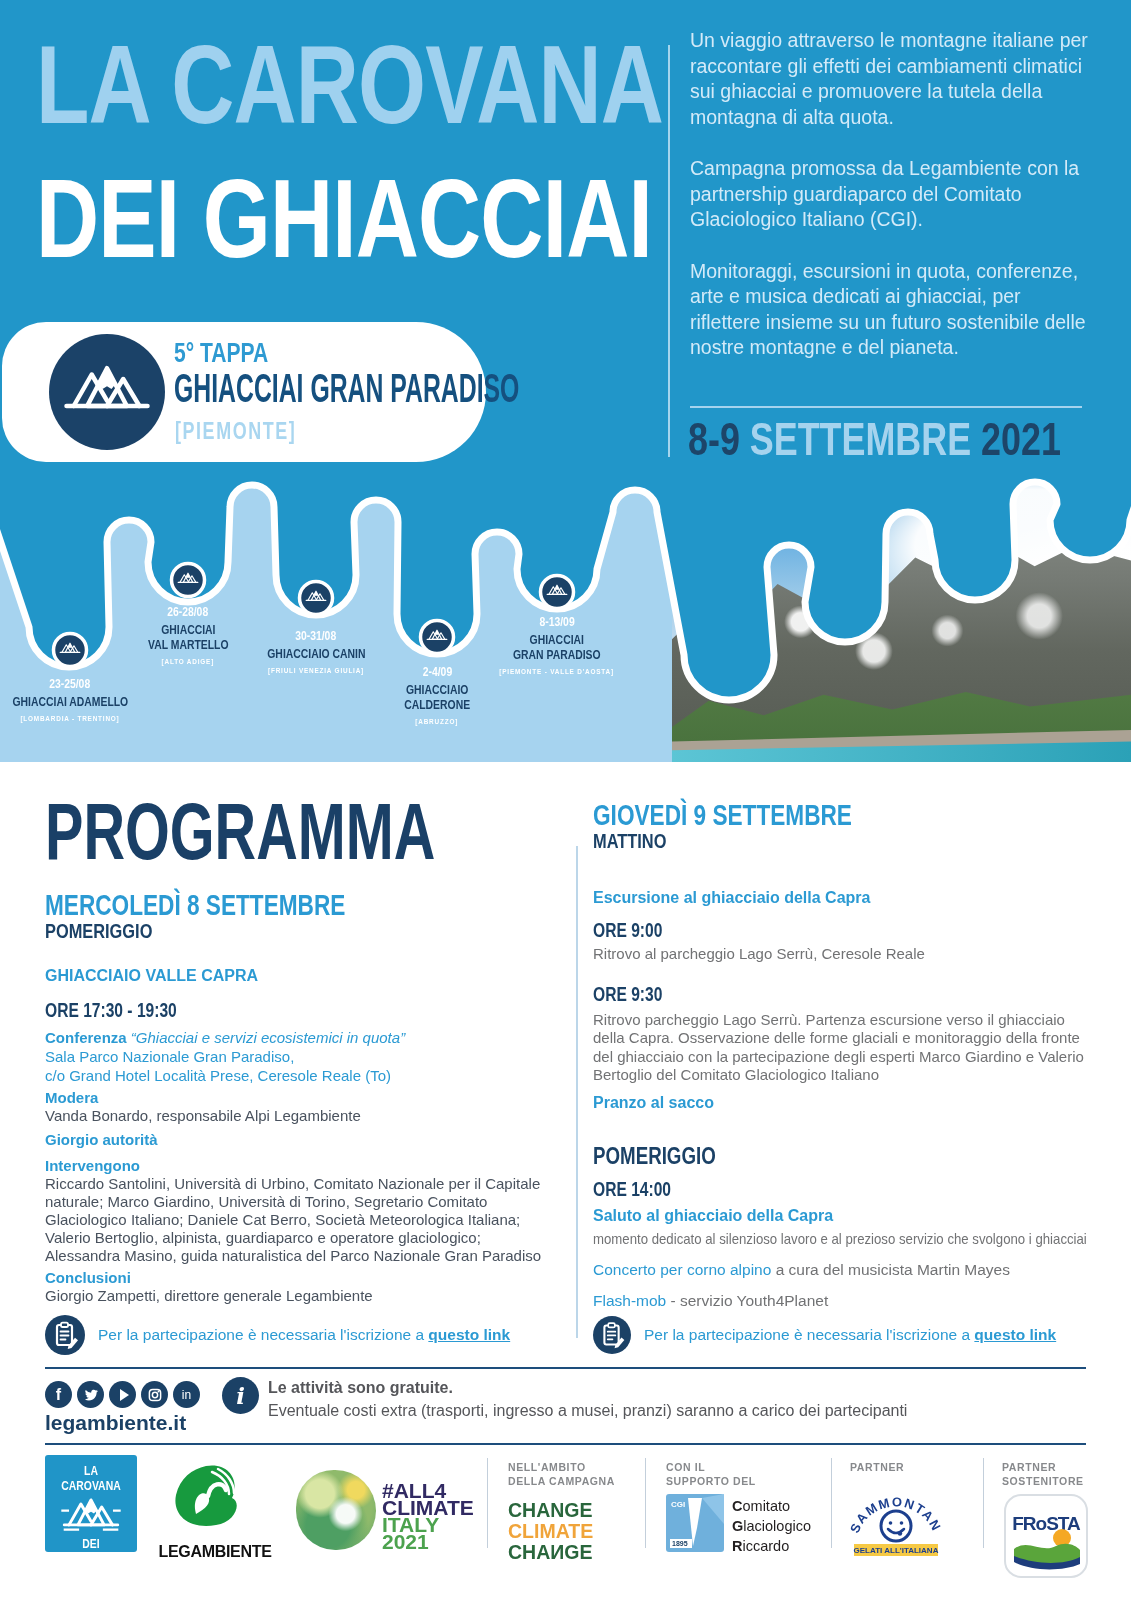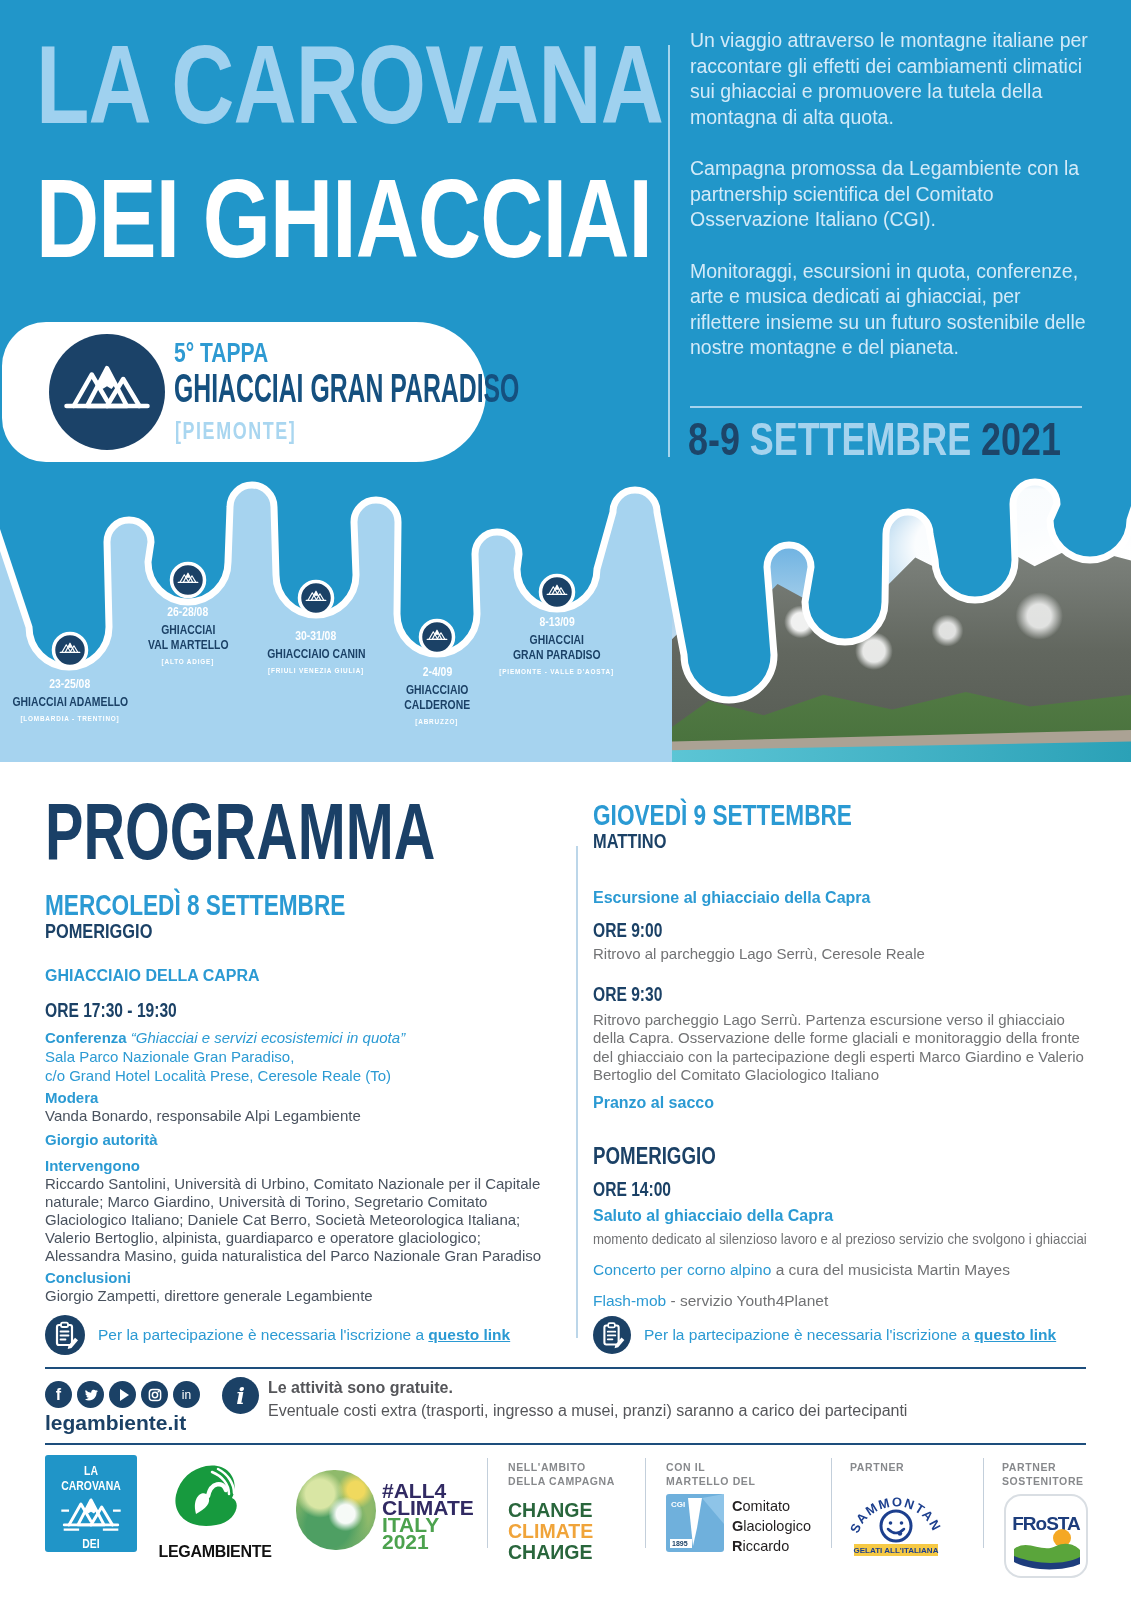--- a/index.html
+++ b/index.html
@@ -110,21 +110,21 @@
     </div>
     <div class="abs" style="left:173px;top:96px;font-size:23px;font-weight:800;letter-spacing:2px;color:#a9d6f0">
       <span class="cx">[PIEMONTE]</span>
     </div>
   </div>
 
   <div class="abs" style="left:668px;top:45px;width:2px;height:412px;background:rgba(210,234,248,.75)"></div>
 
   <div class="intro abs" style="left:690px;top:28px;width:398px">
     <p>Un viaggio attraverso le montagne italiane per raccontare gli effetti dei cambiamenti climatici sui ghiacciai e promuovere la tutela della montagna di alta quota.</p>
-    <p>Campagna promossa da Legambiente con la partnership scientifica del Comitato Osservazione Italiano (CGI).</p>
+    <p>Campagna promossa da Legambiente con la partnership guardiaparco del Comitato Glaciologico Italiano (CGI).</p>
     <p>Monitoraggi, escursioni in quota, conferenze, arte e musica dedicati ai ghiacciai, per riflettere insieme su un futuro sostenibile delle nostre montagne e del pianeta.</p>
   </div>
 
   <div class="abs" style="left:690px;top:406px;width:392px;height:2px;background:#a5d3ee"></div>
 
   <div class="abs" style="left:688px;top:412px;font-size:46px;font-weight:800">
     <span class="cx">
       <span style="color:#1d4569">8-9</span><span style="color:#a5d3ee"> SETTEMBRE </span><span style="color:#1d4569">2021</span>
     </span>
   </div>
@@ -187,21 +187,21 @@
 
 <div class="abs" style="left:45px;top:786px;font-size:80px;font-weight:800;color:#1a4067">
   <span class="cx72">PROGRAMMA</span>
 </div>
 
 <div class="abs" style="left:576px;top:846px;width:2px;height:492px;background:#bcd6e9"></div>
 
 <div class="abs" style="left:45px;top:890px;width:512px">
   <div class="pday"><span class="cx">MERCOLEDÌ 8 SETTEMBRE</span></div>
   <div class="psub"><span class="cx">POMERIGGIO</span></div>
-  <div class="ploc" style="margin-top:24px">GHIACCIAIO DELLA CAPRA</div>
+  <div class="ploc" style="margin-top:24px">GHIACCIAIO VALLE CAPRA</div>
   <div class="pore" style="margin-top:14px"><span class="cx">ORE 17:30 - 19:30</span></div>
   <div class="pblue" style="margin-top:7px"><b>Conferenza </b><i>“Ghiacciai e servizi ecosistemici in quota”</i></div>
   <div class="pblue">Sala Parco Nazionale Gran Paradiso,</div>
   <div class="pblue">c/o Grand Hotel Località Prese, Ceresole Reale (To)</div>
   <div class="blab" style="margin-top:4px">Modera</div>
   <div class="pdark">Vanda Bonardo, responsabile Alpi Legambiente</div>
   <div class="blab" style="margin-top:6px">Giorgio autorità</div>
   <div class="blab" style="margin-top:8px">Intervengono</div>
   <div class="pdark">Riccardo Santolini, Università di Urbino, Comitato Nazionale per il Capitale naturale; Marco Giardino, Università di Torino, Segretario Comitato Glaciologico Italiano; Daniele Cat Berro, Società Meteorologica Italiana; Valerio Bertoglio, alpinista, guardiaparco e operatore glaciologico; Alessandra Masino, guida naturalistica del Parco Nazionale Gran Paradiso</div>
   <div class="blab" style="margin-top:4px">Conclusioni</div>
@@ -308,21 +308,21 @@
     <div class="chg" style="color:#29663c">CHANGE</div>
     <div class="chg" style="color:#f0a43a">CLIMATE</div>
     <div class="chg" style="color:#29663c">CHAИGE</div>
   </div>
 </div>
 
 <div class="vdiv" style="left:645px;top:1458px;height:90px"></div>
 
 <div class="abs" style="left:666px;top:1460px">
   <div class="lbl pre">CON IL
-MARTELLO DEL</div>
+SUPPORTO DEL</div>
   <svg class="abs" style="left:0;top:34px" width="58" height="58" viewBox="0 0 58 58">
     <rect x="0" y="0" width="58" height="58" rx="3" fill="#6fb0dc"></rect>
     <path d="M22 4 L36 4 L31 34 L27 52 Z" fill="#fff"></path>
     <path d="M36 4 L58 0 L58 30 Z" fill="#8ec4e8"></path>
     <text x="5" y="13" font-size="8" font-weight="bold" fill="#fff">CGI</text>
     <rect x="4" y="45" width="22" height="9" fill="#fff"></rect>
     <text x="6" y="52" font-size="7" font-weight="bold" fill="#1b4166">1895</text>
   </svg>
   <div class="abs" style="left:66px;top:36px;width:120px">
     <div class="cgi-name">Comitato</div>

